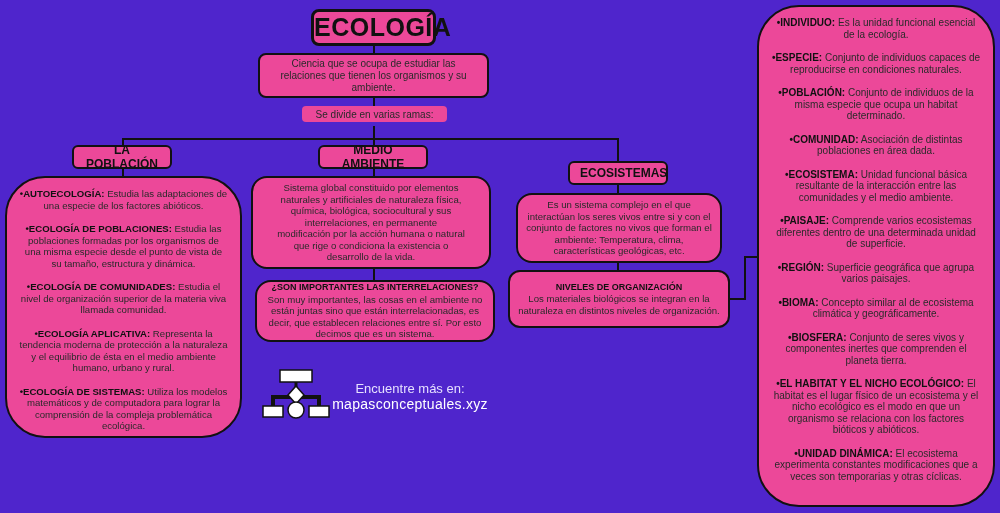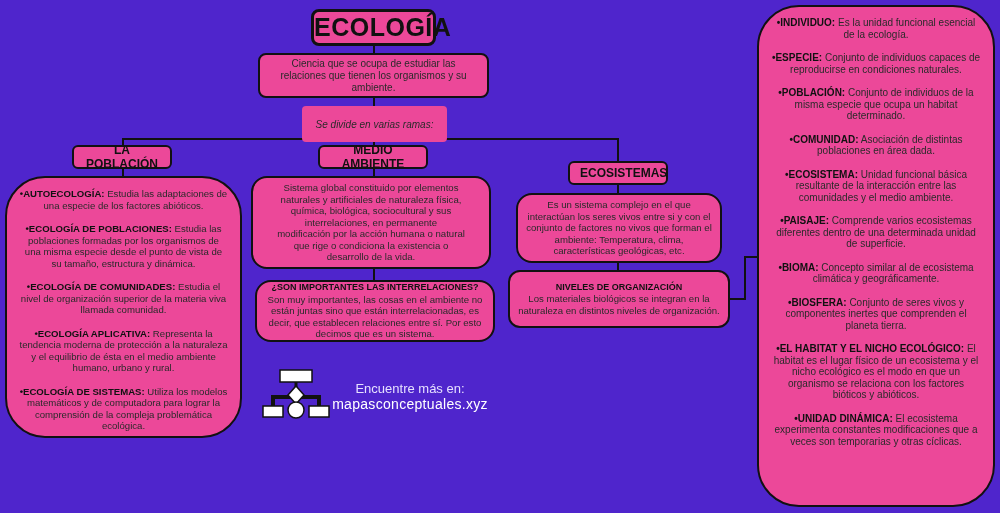--- a/index.html
+++ b/index.html
@@ -24,24 +24,23 @@
     left: 311px; top: 9px; width: 125px; height: 37px;
     border-radius: 8px; border-width: 3px;
     font-size: 25px; font-weight: bold; color: #111; letter-spacing: 0.5px;
   }
   .def-box {
     left: 258px; top: 53px; width: 231px; height: 45px;
     border-radius: 8px; border-width: 2.5px;
     font-size: 10px; line-height: 12px; padding: 2px 10px;
   }
   .divide-box {
-    left: 302px; top: 106px; width: 145px; height: 36px;
+    left: 302px; top: 106px; width: 145px; height: 16px;
     border: none; border-radius: 4px;
     font-size: 10px;
-    font-style: italic;
   }
   .head-box {
     height: 24px; border-radius: 6px; border-width: 2.5px;
     font-size: 12px; font-weight: bold; color: #111; padding: 0 10px;
   }
   .ecologia-head { left: 72px; top: 145px; width: 100px; }
   .medio-head { left: 318px; top: 145px; width: 110px; }
   .eco-head { left: 568px; top: 161px; width: 100px; }
   .big-left {
     left: 5px; top: 176px; width: 237px; height: 262px;
@@ -152,20 +151,21 @@
   <div>Los materiales biológicos se integran en la naturaleza en distintos niveles de organización.</div>
 </div>
 
 <div class="box big-right">
   <div class="entry"><b>•INDIVIDUO:</b><span> Es la unidad funcional esencial de la ecología.</span></div>
   <div class="entry"><b>•ESPECIE:</b><span> Conjunto de individuos capaces de reproducirse en condiciones naturales.</span></div>
   <div class="entry"><b>•POBLACIÓN:</b><span> Conjunto de individuos de la misma especie que ocupa un habitat determinado.</span></div>
   <div class="entry"><b>•COMUNIDAD:</b><span> Asociación de distintas poblaciones en área dada.</span></div>
   <div class="entry"><b>•ECOSISTEMA:</b><span> Unidad funcional básica resultante de la interacción entre las comunidades y el medio ambiente.</span></div>
   <div class="entry"><b>•PAISAJE:</b><span> Comprende varios ecosistemas diferentes dentro de una determinada unidad de superficie.</span></div>
+  <div class="entry"><b>•REGIÓN:</b><span> Superficie geográfica que agrupa varios paisajes.</span></div>
   <div class="entry"><b>•BIOMA:</b><span> Concepto similar al de ecosistema climática y geográficamente.</span></div>
   <div class="entry"><b>•BIOSFERA:</b><span> Conjunto de  seres vivos y componentes inertes que comprenden el planeta tierra.</span></div>
   <div class="entry"><b>•EL HABITAT Y EL NICHO ECOLÓGICO:</b><span> El habitat es el lugar físico de un ecosistema y el nicho ecológico es el modo en que un organismo se relaciona con los factores bióticos y abióticos.</span></div>
   <div class="entry"><b>•UNIDAD DINÁMICA:</b><span> El ecosistema experimenta constantes modificaciones que a veces son temporarias y otras cíclicas.</span></div>
 </div>
 
 <svg class="logo" viewBox="0 0 78 52">
   <rect x="18" y="2" width="32" height="12" fill="#fff" stroke="#111" stroke-width="1.5"></rect>
   <line x1="34" y1="14" x2="34" y2="22" stroke="#111" stroke-width="3"></line>
   <polyline points="11,38 11,29 57,29 57,38" fill="none" stroke="#111" stroke-width="4"></polyline>

